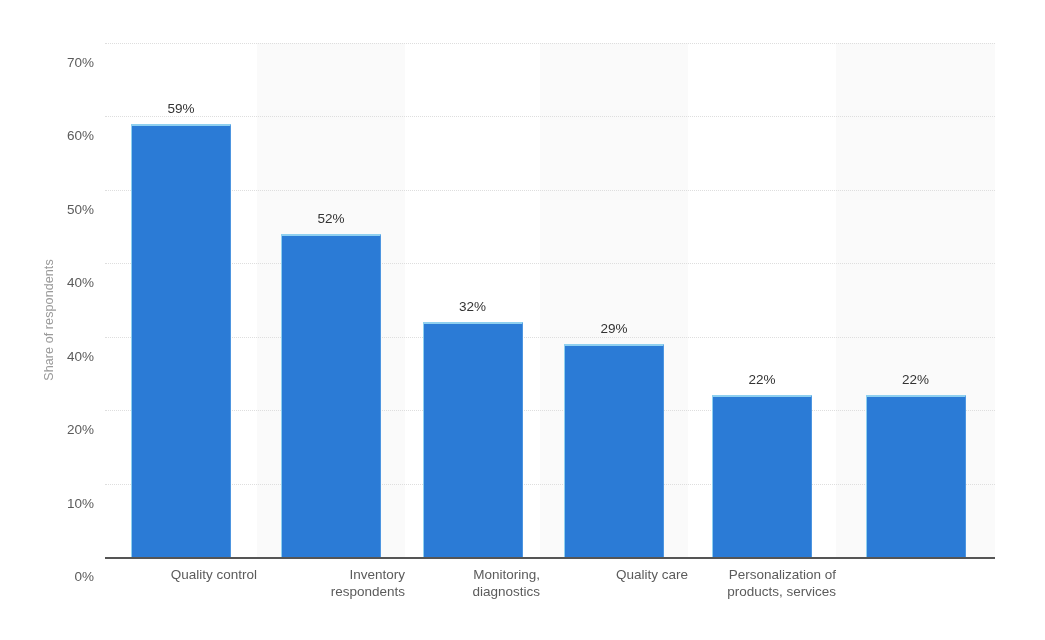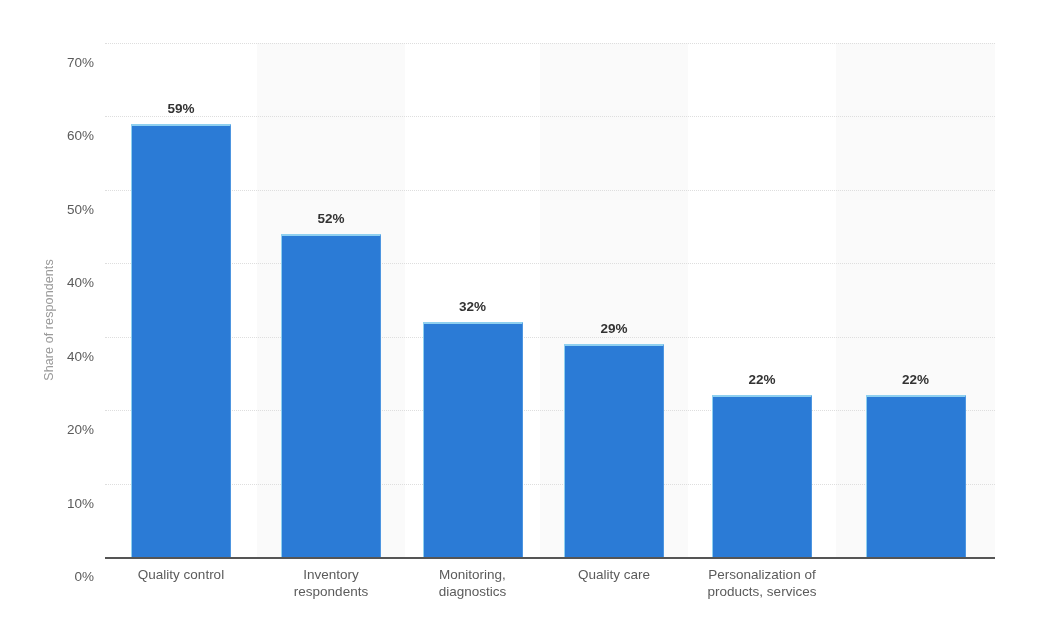--- a/index.html
+++ b/index.html
@@ -119,37 +119,37 @@
     border-top: 2px solid #8fd0f0;
     border-left: 1px solid #8fd0f0;
     border-right: 1px solid #4d95e0;
     box-sizing: border-box;
   }
   .bar-value {
     position: absolute;
     left: 50%;
     transform: translateX(-50%);
     font-size: 13.5px;
-    font-weight: bold;
+    font-weight: normal;
     color: #333333;
     white-space: nowrap;
   }
 
   
   #x-tick-labels {
     position: absolute;
     left: 105px;
     top: 566px;
     width: 890px;
     height: 60px;
   }
   .x-tick-label {
     position: absolute;
     top: 0;
-    text-align: center;
+    text-align: right;
     font-size: 13.5px;
     line-height: 17px;
     color: #5b5b5b;
   }
   .x-tick-label span { display: block; }
 </style>
 </head>
 <body>
 
 <div id="chart-root">

